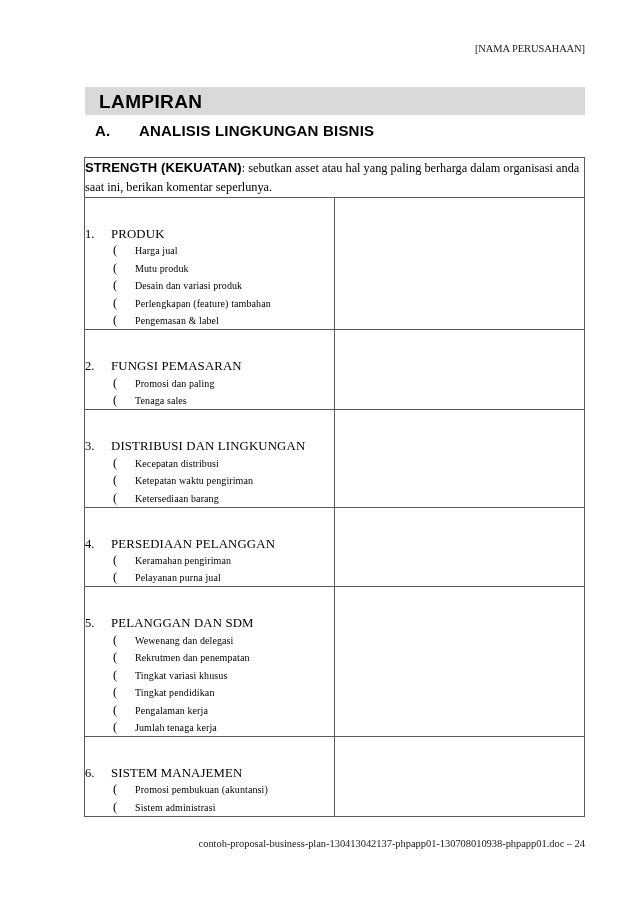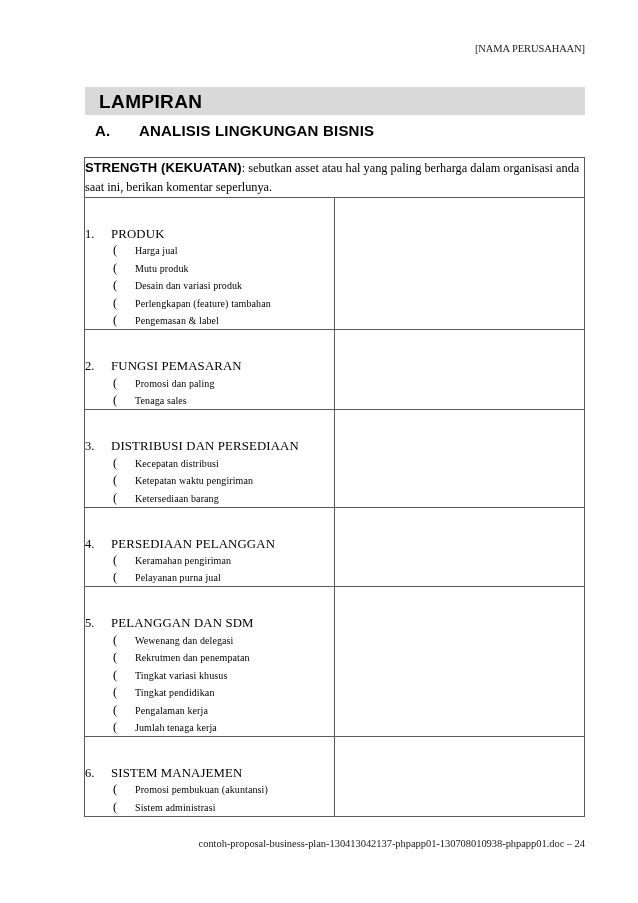--- a/index.html
+++ b/index.html
@@ -235,21 +235,21 @@
               <span class="sub-bullet">(</span>
               <span class="sub-text">Tenaga sales</span>
             </div>
           </td>
           <td class="blank-cell"></td>
         </tr>
         <tr>
           <td class="item-cell">
             <div class="item-head">
               <span class="item-num">3.</span>
-              <span class="item-title">DISTRIBUSI DAN PERSEDIAAN</span>
+              <span class="item-title">DISTRIBUSI DAN LINGKUNGAN</span>
             </div>
             <div class="sub">
               <span class="sub-bullet">(</span>
               <span class="sub-text">Kecepatan distribusi</span>
             </div>
             <div class="sub">
               <span class="sub-bullet">(</span>
               <span class="sub-text">Ketepatan waktu pengiriman</span>
             </div>
             <div class="sub">

